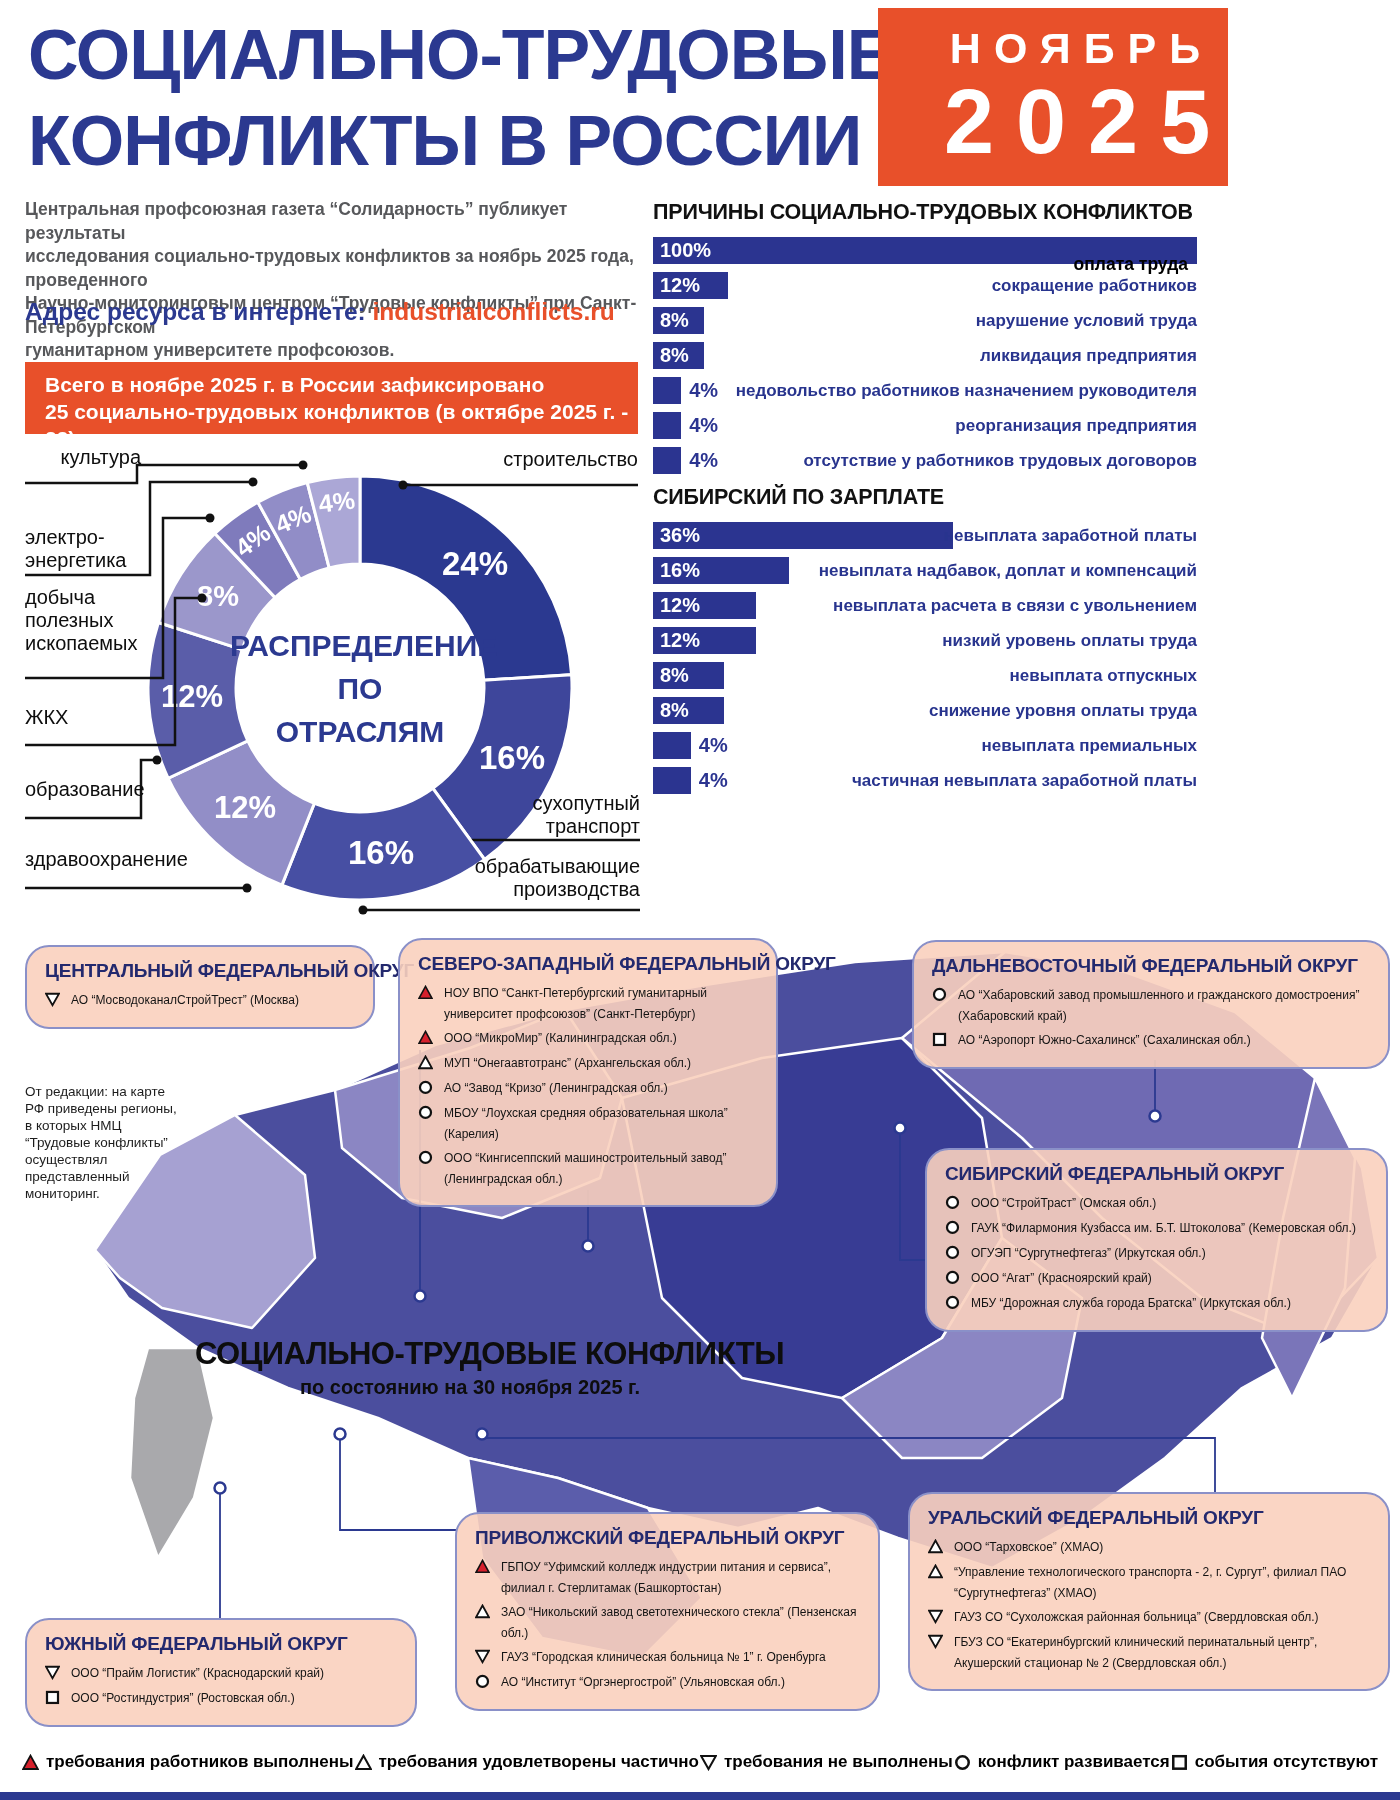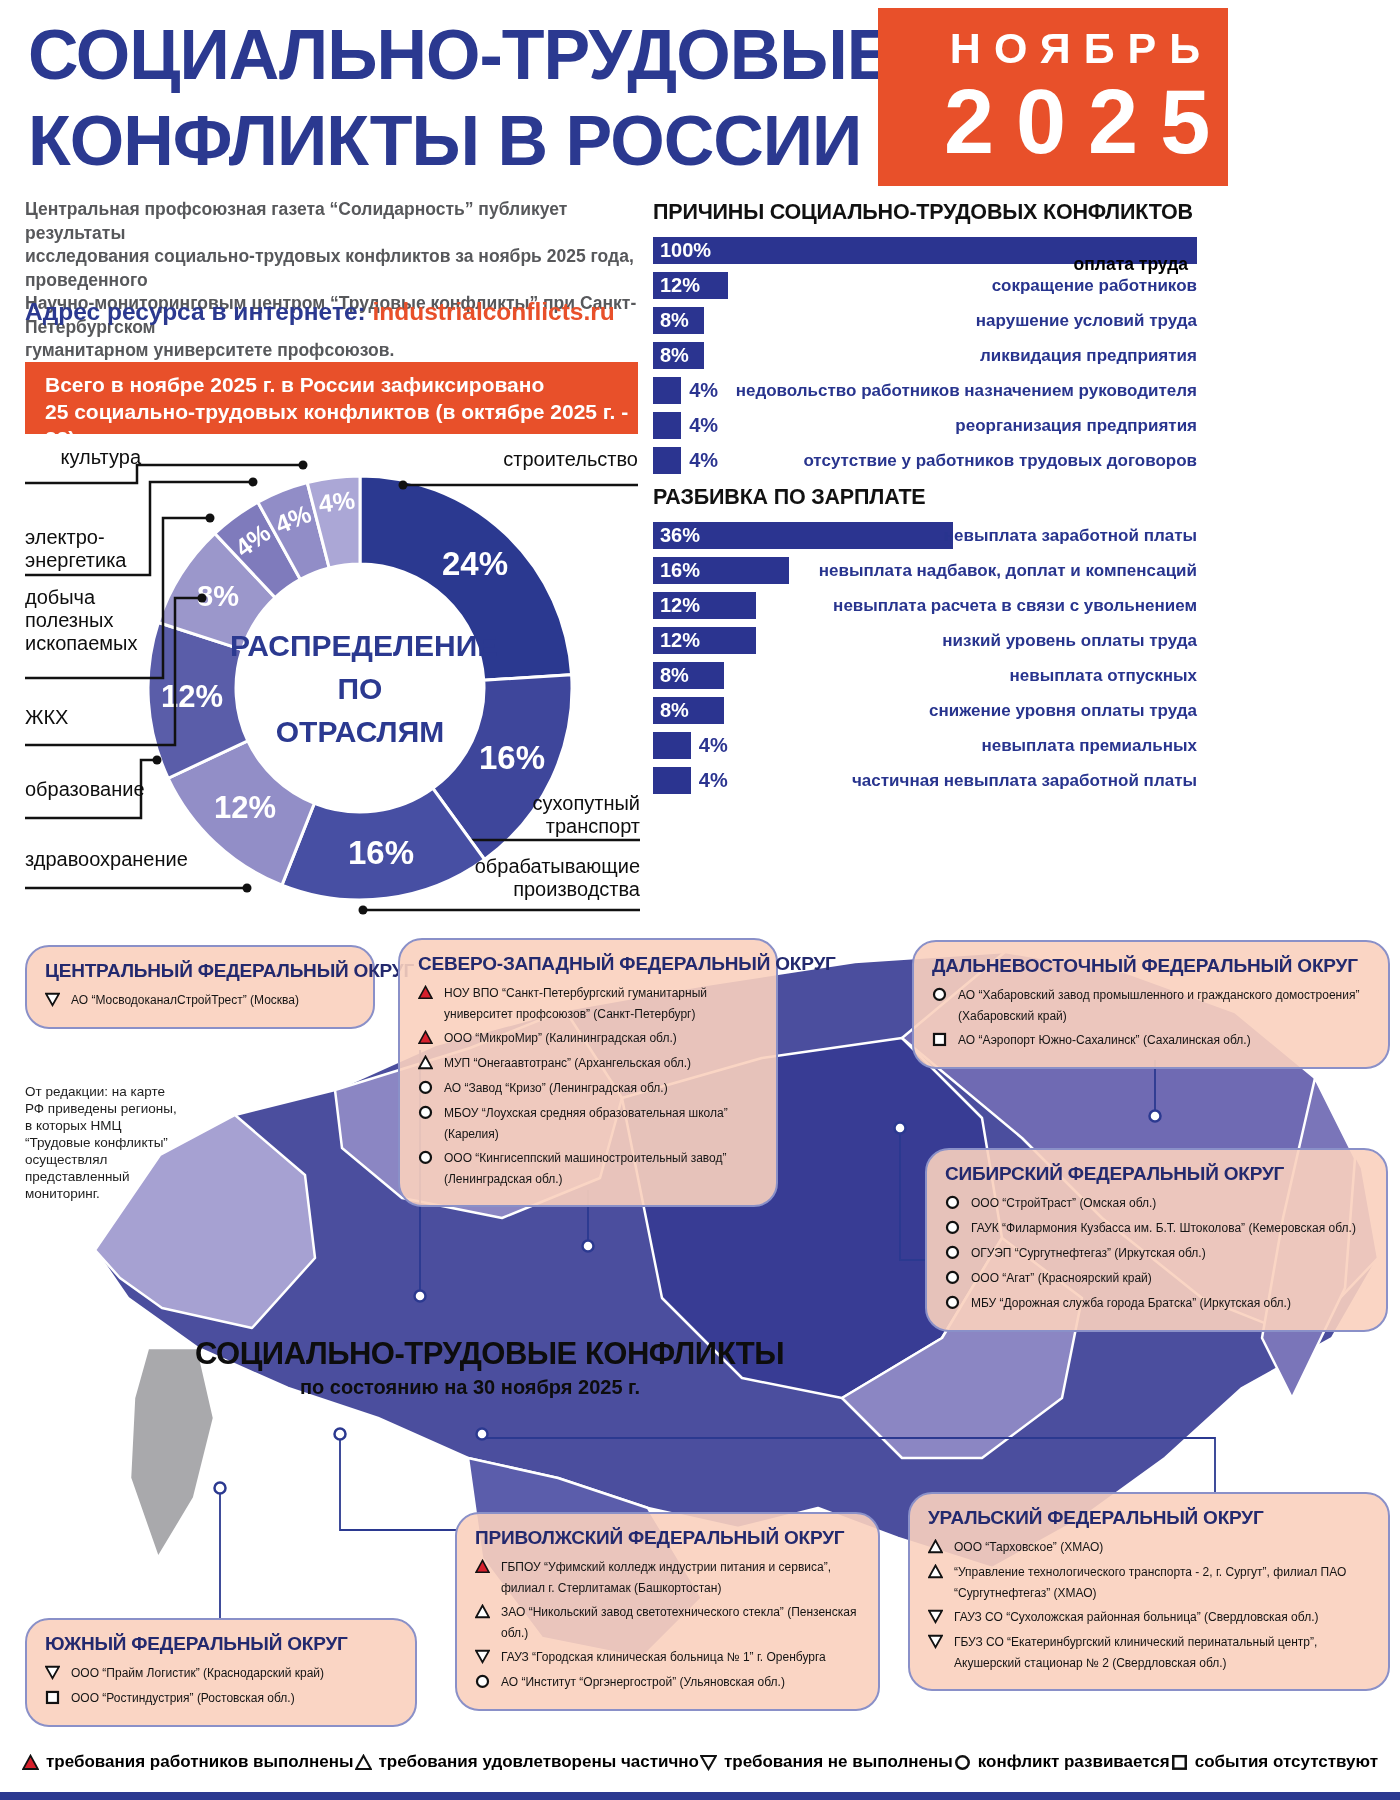--- a/index.html
+++ b/index.html
@@ -122,21 +122,21 @@
         <div class="bar" style="width: 28.2px; background: rgb(43, 52, 144);"></div>
         <span class="val-out" style="left: 36.2px;">4%</span>
         <span class="lbl">реорганизация предприятия</span>
       </div>
       <div class="brow">
         <div class="bar" style="width: 28.2px; background: rgb(43, 52, 144);"></div>
         <span class="val-out" style="left: 36.2px;">4%</span>
         <span class="lbl">отсутствие у работников трудовых договоров</span>
       </div>
     </div>
-  <div class="sec-title second">РАЗБИВКА ПО ЗАРПЛАТЕ</div>
+  <div class="sec-title second">СИБИРСКИЙ ПО ЗАРПЛАТЕ</div>
   <div id="bars2">
       <div class="brow">
         <div class="bar" style="width: 300.2px; background: rgb(43, 52, 144);"></div>
         <span class="val-in">36%</span>
         <span class="lbl">невыплата заработной платы</span>
       </div>
       <div class="brow">
         <div class="bar" style="width: 136.2px; background: rgb(43, 52, 144);"></div>
         <span class="val-in">16%</span>
         <span class="lbl">невыплата надбавок, доплат и компенсаций</span>

